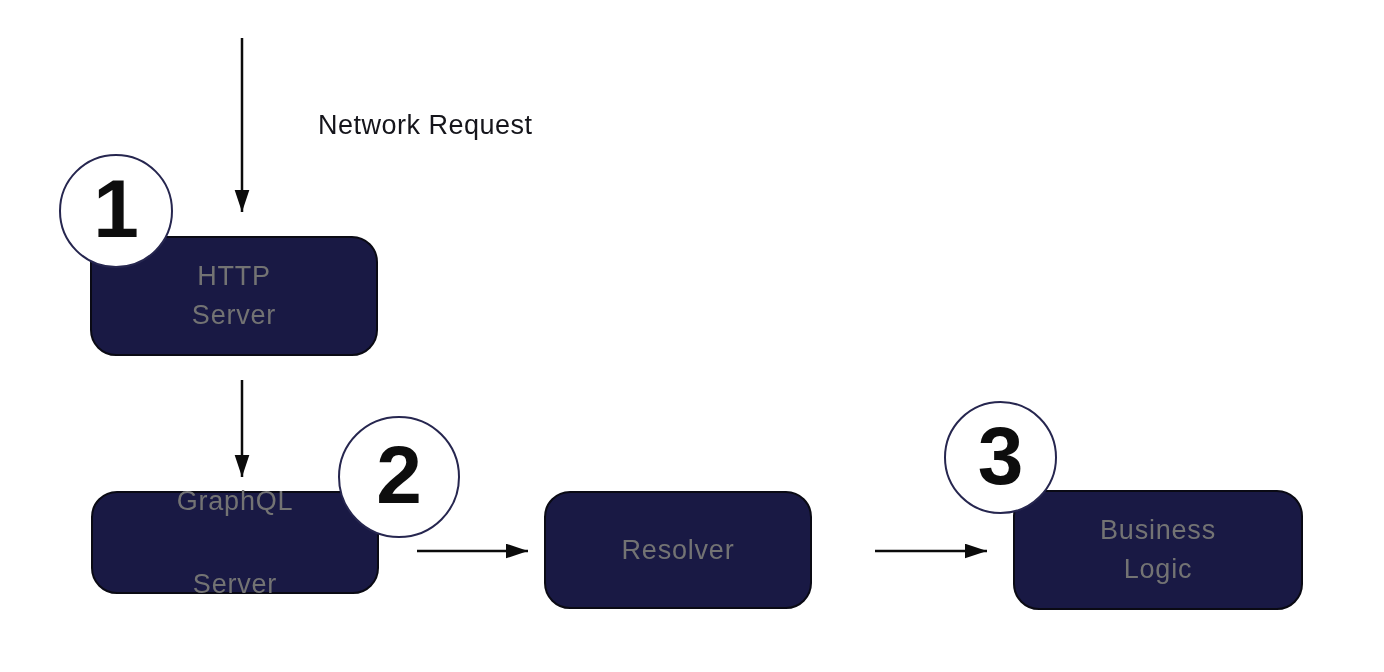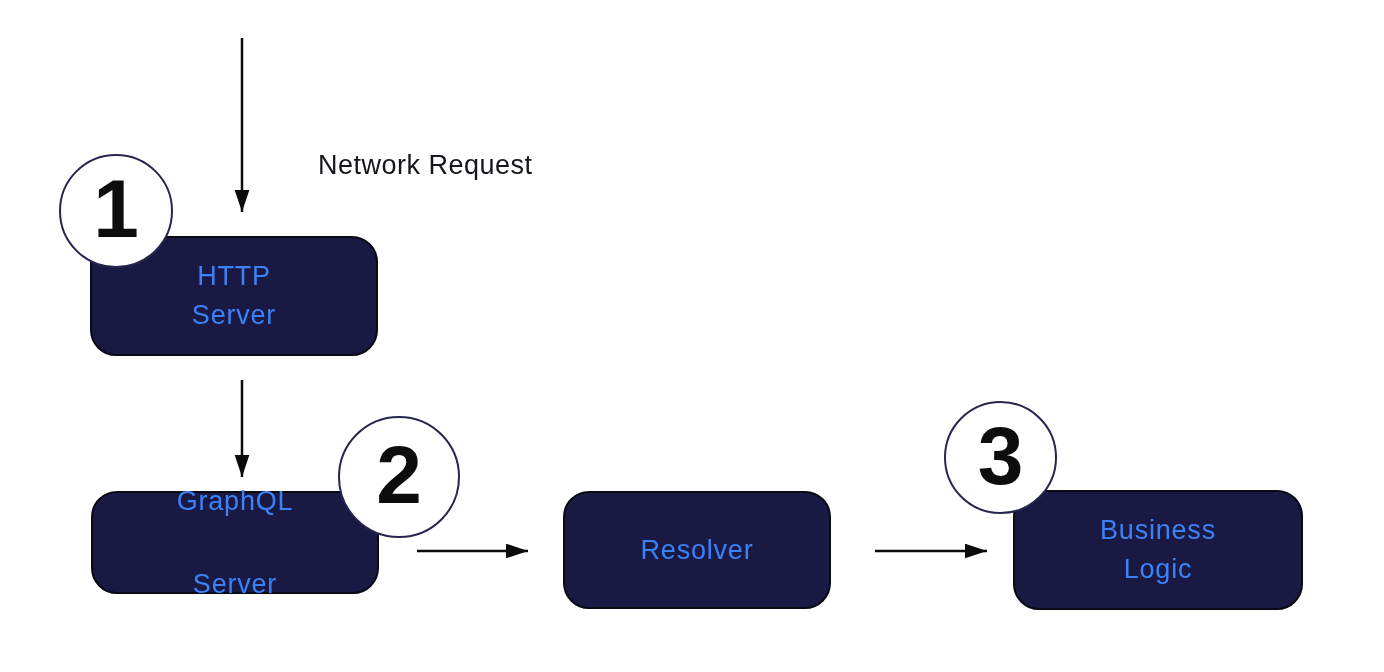--- a/index.html
+++ b/index.html
@@ -22,44 +22,43 @@
 
   .flow-label {
     position: absolute;
     left: 318px;
     top: 110px;
     font-size: 27px;
     line-height: 31px;
     color: #15151b;
     letter-spacing: 0.5px;
     white-space: nowrap;
-    margin-top: 40px;
   }
 
   .node {
     position: absolute;
     box-sizing: border-box;
     background: #191944;
     border: 2px solid #0a0a14;
     border-radius: 26px;
-    color: #3b82f6;
+    color: #737373;
     display: flex;
     flex-direction: column;
     align-items: center;
     justify-content: center;
     font-size: 27px;
     font-weight: 300;
     line-height: 39px;
     letter-spacing: 0.8px;
     text-align: center;
     z-index: 1;
   }
   #node-http     { left:  90px; top: 236px; width: 288px; height: 120px; }
   #node-graphql  { left:  91px; top: 491px; width: 288px; height: 103px; gap: 44px; }
-  #node-resolver { left: 563px; top: 491px; width: 268px; height: 118px; }
+  #node-resolver { left: 544px; top: 491px; width: 268px; height: 118px; }
   #node-business { left:1013px; top: 490px; width: 290px; height: 120px; text-align: right; }
 
   .badge {
     position: absolute;
     box-sizing: border-box;
     background: #ffffff;
     border: 2px solid #26264f;
     border-radius: 50%;
     display: flex;
     align-items: center;

